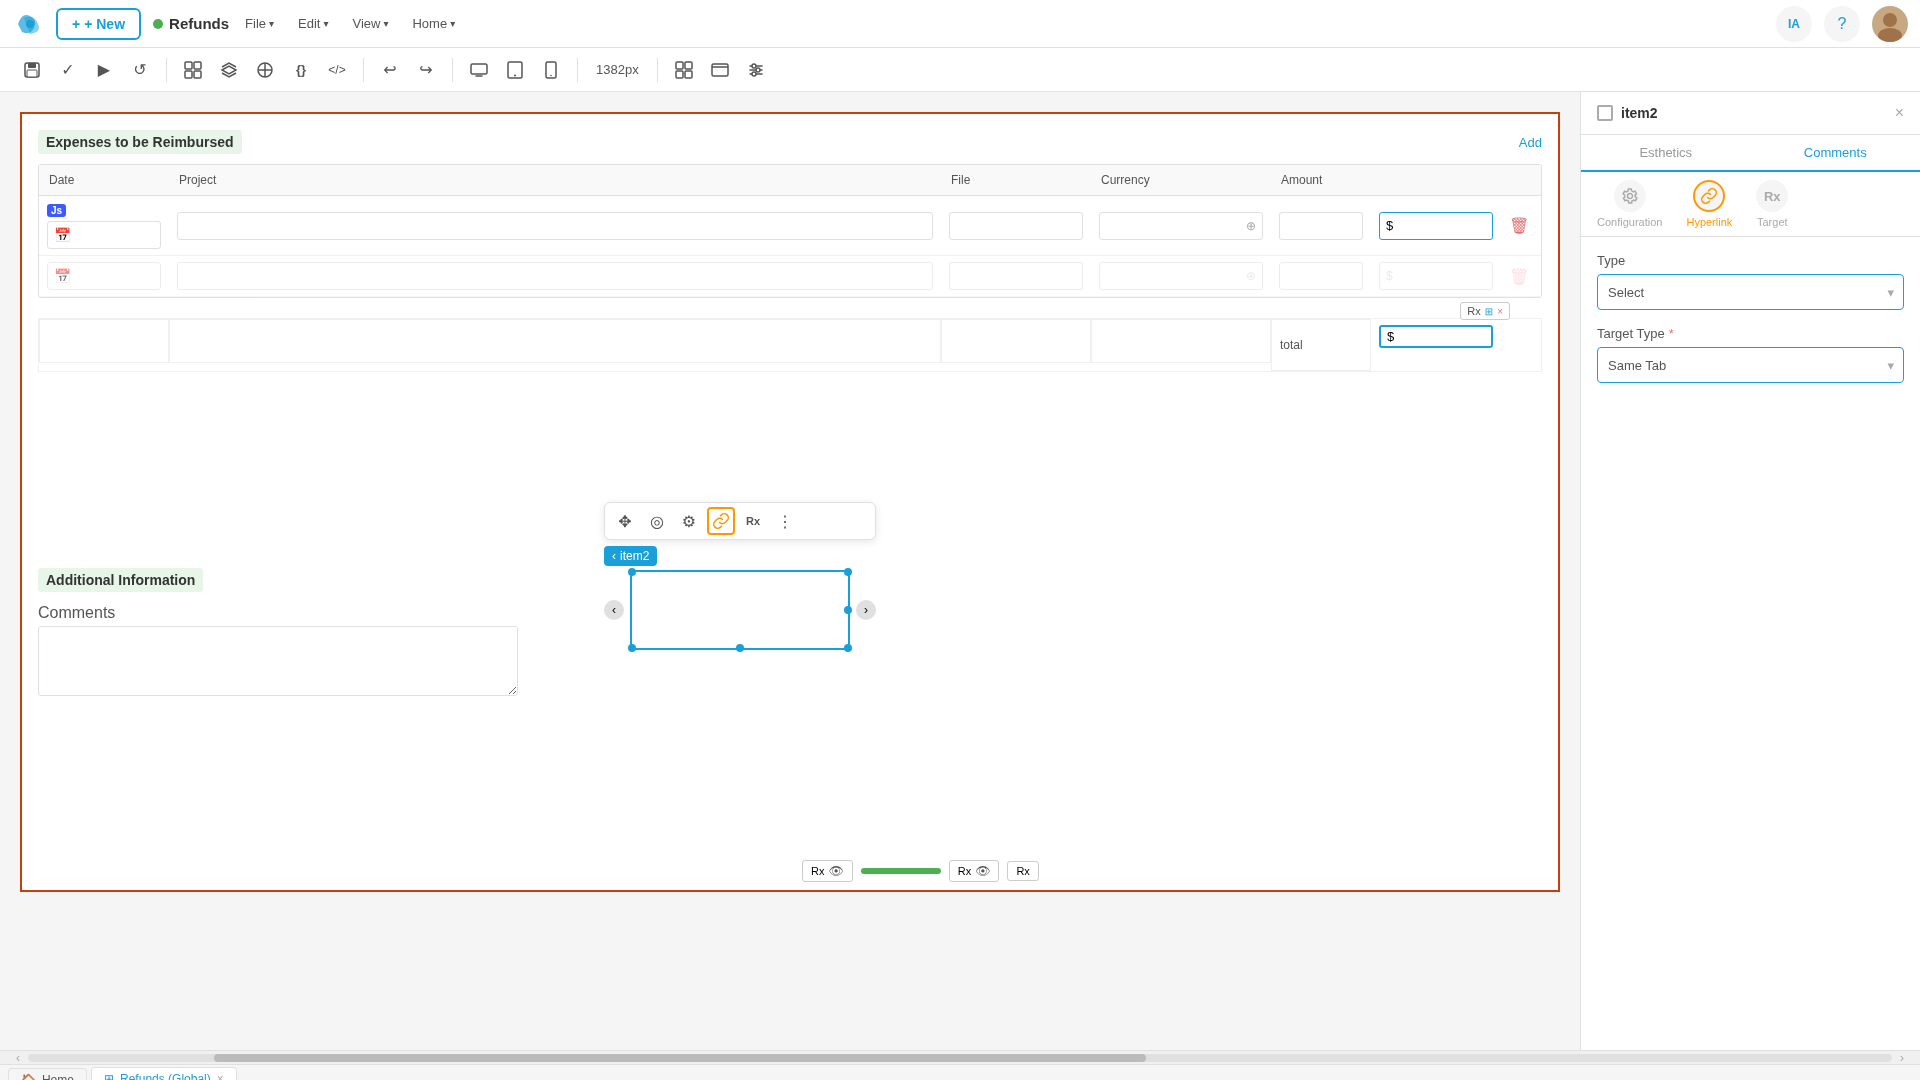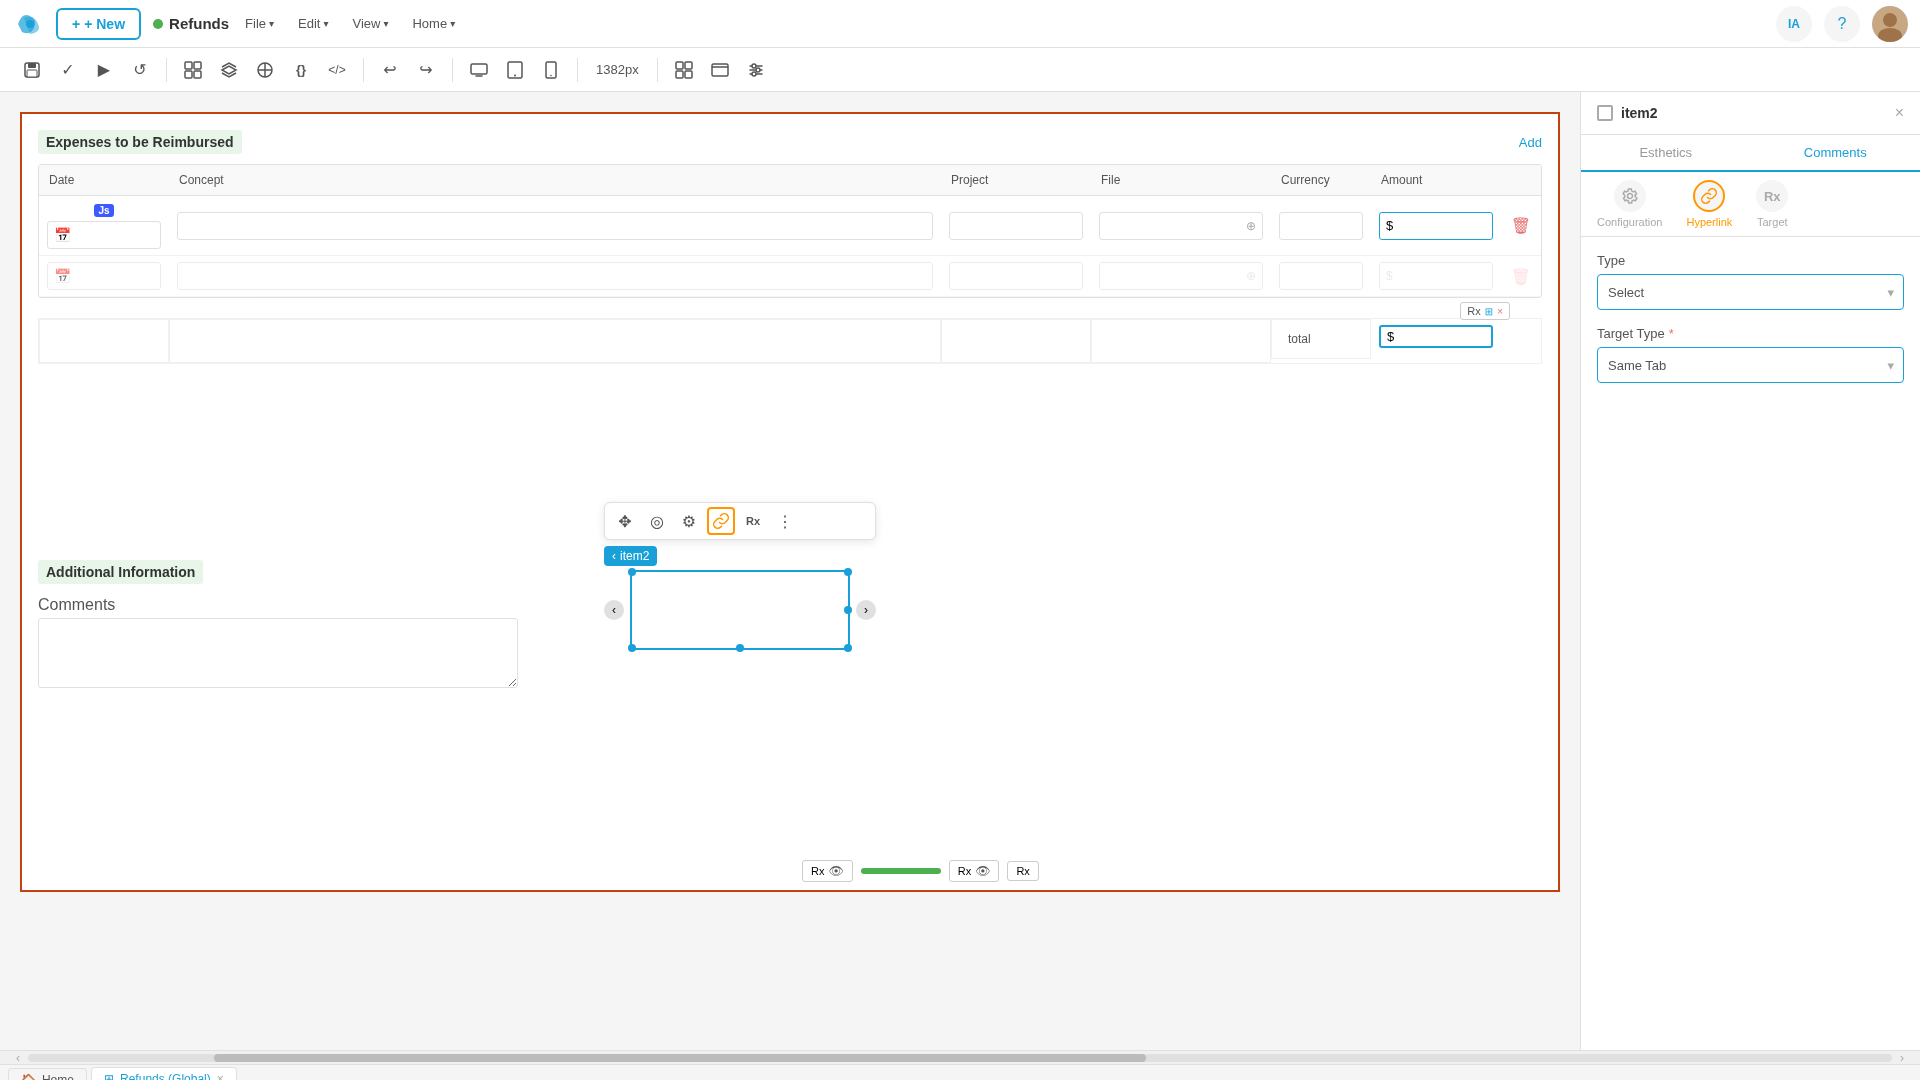--- a/index.html
+++ b/index.html
@@ -40,21 +40,21 @@
 
     
     .expenses-section { padding: 16px; }
     .expenses-header { display: flex; justify-content: space-between; align-items: center; margin-bottom: 10px; }
     .expenses-title { font-size: 14px; font-weight: 600; color: #333; background: #e8f5e9; padding: 4px 8px; border-radius: 3px; }
     .add-link { color: #1aa0d8; font-size: 13px; cursor: pointer; }
     .table-wrapper { border: 1px solid #e0e0e0; border-radius: 3px; overflow: hidden; }
     .table-header { display: grid; grid-template-columns: 130px 1fr 150px 180px 100px 130px 40px; background: #f9f9f9; border-bottom: 1px solid #e0e0e0; }
     .th { padding: 8px 10px; font-size: 12px; color: #555; font-weight: 500; }
     .table-row-grid { display: grid; grid-template-columns: 130px 1fr 150px 180px 100px 130px 40px; border-bottom: 1px solid #f0f0f0; align-items: center; }
-    .td { padding: 6px 8px; text-align: center; }
+    .td { padding: 6px 8px; }
     .td-input { width: 100%; height: 28px; border: 1px solid #e0e0e0; border-radius: 3px; padding: 0 6px; font-size: 12px; display: flex; align-items: center; position: relative; }
     .cal-icon { color: #aaa; font-size: 14px; }
     .dollar-cell { display: flex; align-items: center; gap: 2px; border: 1px solid #1aa0d8; border-radius: 3px; padding: 2px 6px; min-height: 28px; }
     .delete-icon { color: #e57373; font-size: 16px; cursor: pointer; }
     .js-badge { background: #3d5afe; color: #fff; border-radius: 3px; font-size: 10px; font-weight: bold; padding: 1px 4px; display: inline-block; }
     .total-amount { border: 2px solid #1aa0d8; border-radius: 3px; display: flex; align-items: center; padding: 2px 6px; background: #fff; }
 
     
     .additional-section { padding: 16px; margin-top: 20px; }
     .additional-title { font-size: 14px; font-weight: 600; color: #333; background: #e8f5e9; padding: 4px 8px; border-radius: 3px; display: inline-block; margin-bottom: 12px; }
@@ -246,21 +246,20 @@
 
       <div class="expenses-section">
         <div class="expenses-header">
           <span class="expenses-title">Expenses to be Reimbursed</span>
           <span class="add-link">Add</span>
         </div>
 
         <div class="table-wrapper">
           <div class="table-header">
             <div class="th">Date</div>
-            <div class="th">Concept</div>
             <div class="th">Project</div>
             <div class="th">File</div>
             <div class="th">Currency</div>
             <div class="th">Amount</div>
             <div class="th"></div>
           </div>
 
           <div class="table-row-grid">
             <div class="td">
               <span class="js-badge">Js</span>
@@ -332,21 +331,21 @@
             <span style="color:#1aa0d8; font-size:10px;">⊞</span>
             <span style="color:#e57373; font-size:10px; cursor:pointer;">×</span>
           </div>
         </div>
 
         <div style="display:grid; grid-template-columns: 130px 1fr 150px 180px 100px 130px 40px; border:1px solid #f0f0f0;">
           <div style="height:44px; border:1px solid #f0f0f0;"></div>
           <div style="height:44px; border:1px solid #f0f0f0;"></div>
           <div style="height:44px; border:1px solid #f0f0f0;"></div>
           <div style="height:44px; border:1px solid #f0f0f0;"></div>
-          <div style="height:40px; border:1px solid #f0f0f0; display:flex; align-items:center; padding:0 16px;">
+          <div style="height:52px; border:1px solid #f0f0f0; display:flex; align-items:center; padding:0 8px;">
             <span style="font-size:12px; color:#555;">total</span>
           </div>
           <div style="height:44px; padding:6px 8px;">
             <div class="total-amount">
               <span>$</span>
             </div>
           </div>
           <div style="height:44px;"></div>
         </div>
       </div>

